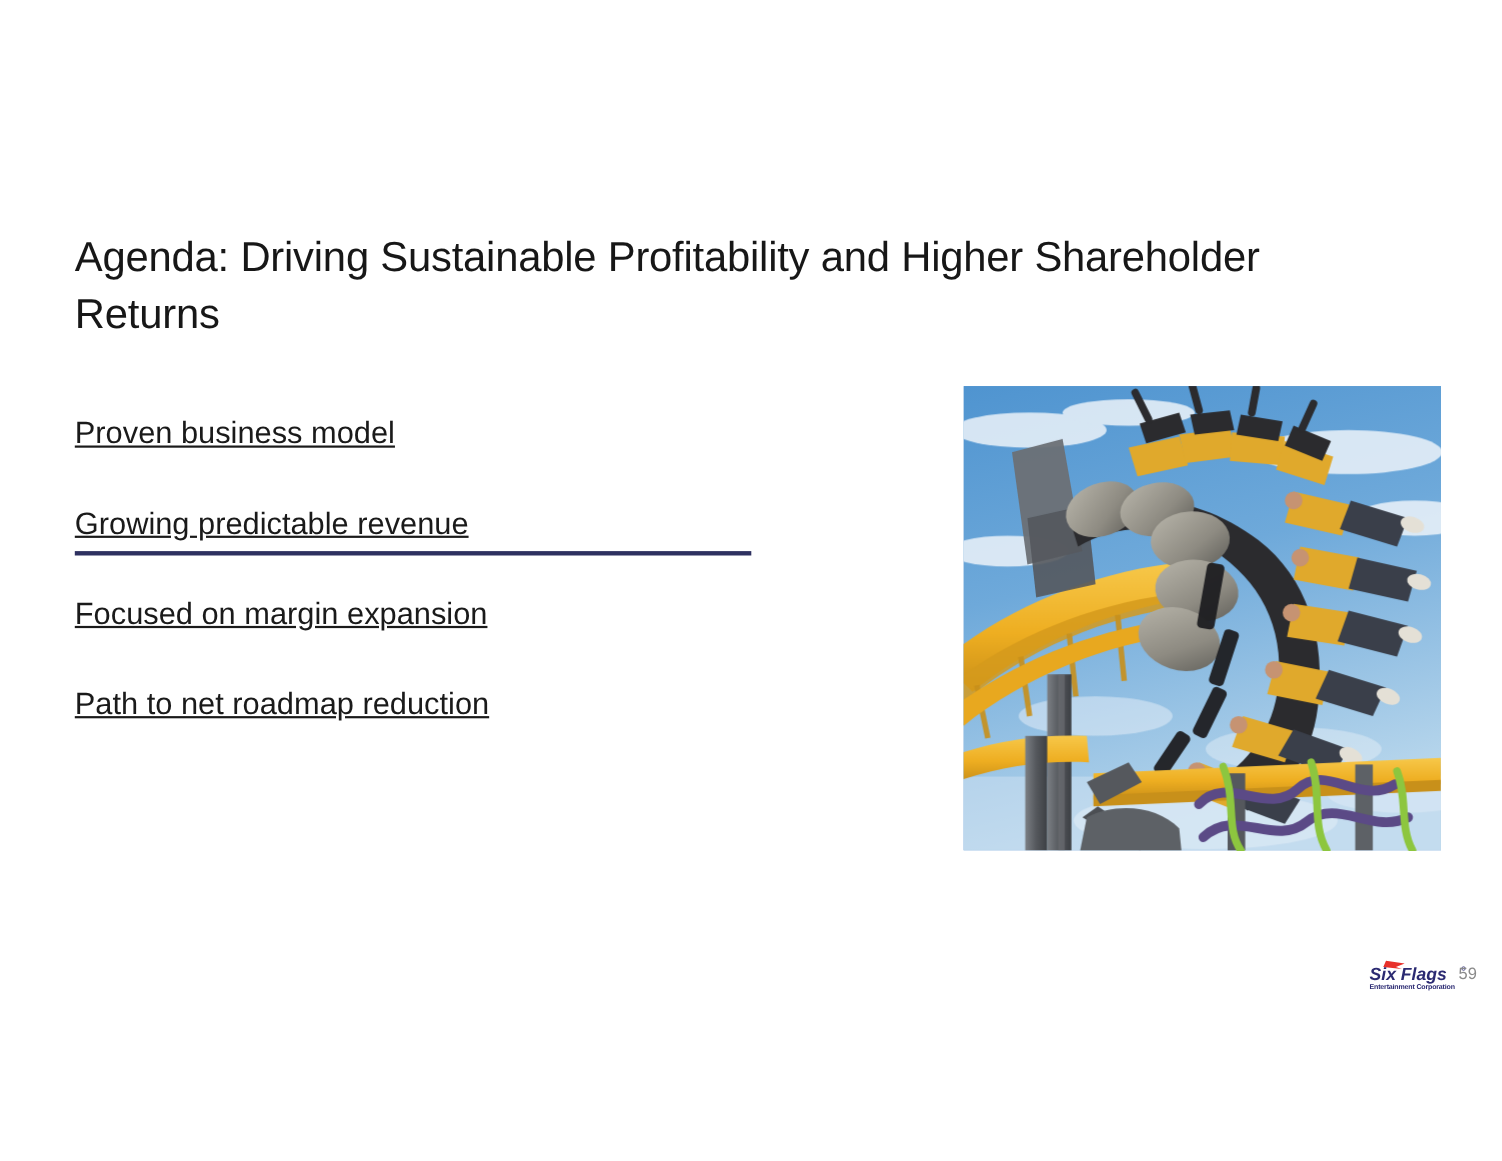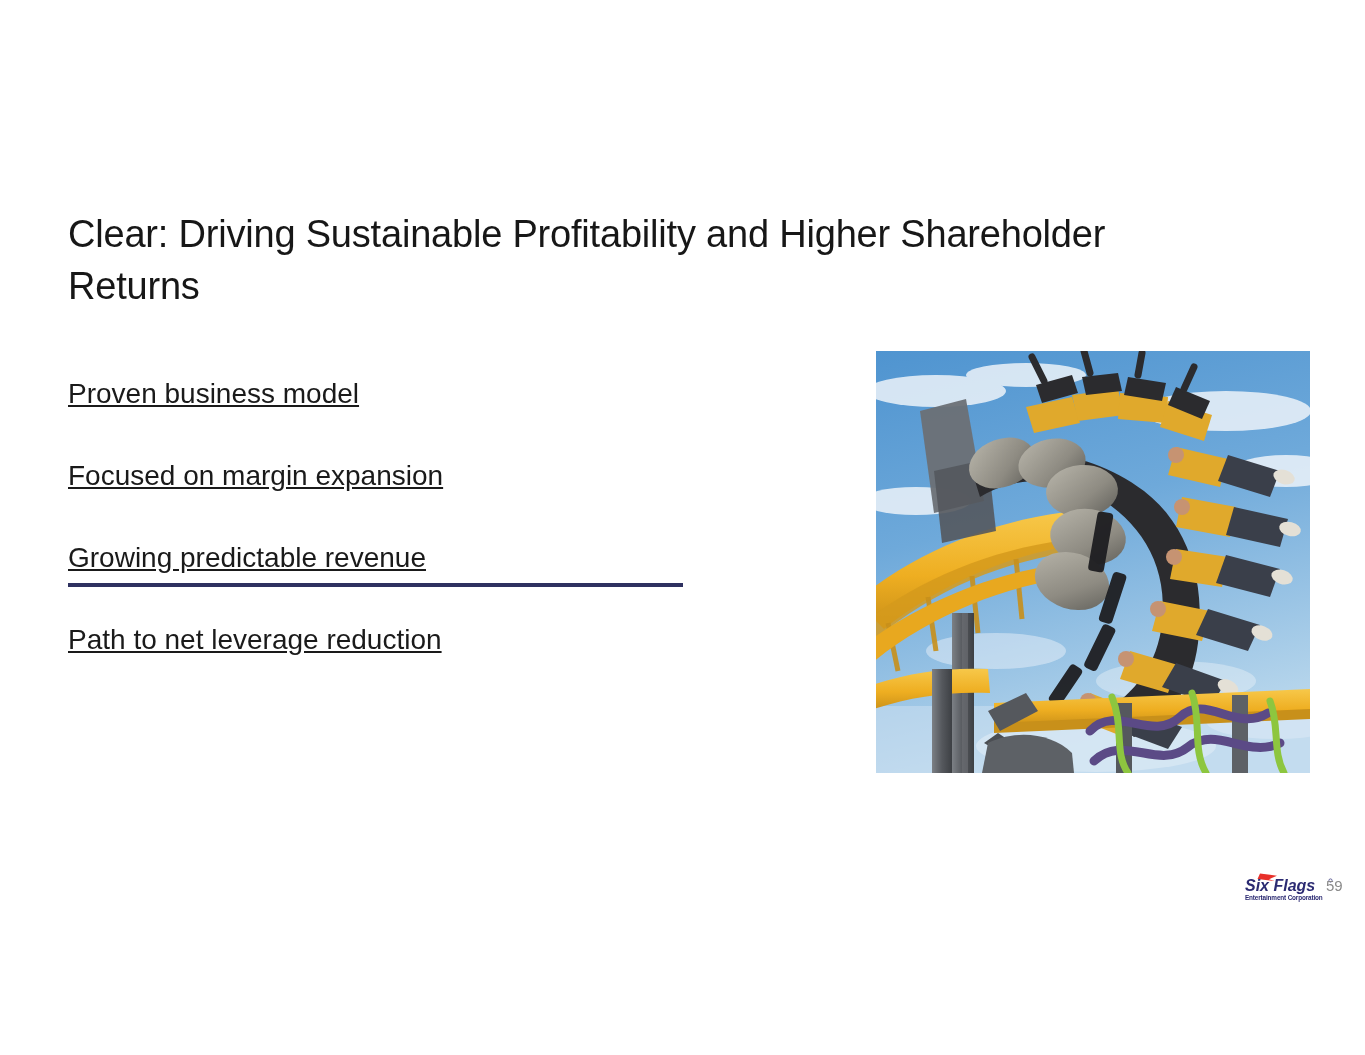--- a/index.html
+++ b/index.html
@@ -102,41 +102,41 @@
     line-height: 20px;
     color: #8a8a8a;
     font-weight: 400;
   }
 </style>
 </head>
 <body>
 
 <div id="slide">
 
-  <h1 id="slide-title">Clear: Driving Sustainable Profitability and Higher Shareholder Returns</h1>
+  <h1 id="slide-title">Agenda: Driving Sustainable Profitability and Higher Shareholder Returns</h1>
 
   <div id="agenda-list">
 
     <div class="agenda-item">
       <div class="agenda-item-label">Proven business model</div>
-
-    </div>
-
-    <div class="agenda-item">
-      <div class="agenda-item-label">Focused on margin expansion</div>
 
     </div>
 
     <div class="agenda-item is-active">
       <div class="agenda-item-label">Growing predictable revenue</div>
       <div class="agenda-underline"></div>
     </div>
 
     <div class="agenda-item">
-      <div class="agenda-item-label">Path to net leverage reduction</div>
+      <div class="agenda-item-label">Focused on margin expansion</div>
+
+    </div>
+
+    <div class="agenda-item">
+      <div class="agenda-item-label">Path to net roadmap reduction</div>
 
     </div>
 
 
   </div>
 
   <div id="coaster-photo">
     <svg viewBox="0 0 434 422" preserveAspectRatio="xMidYMid slice">
       <defs>
         <linearGradient id="skyGrad" x1="0" y1="0" x2="0.25" y2="1">

